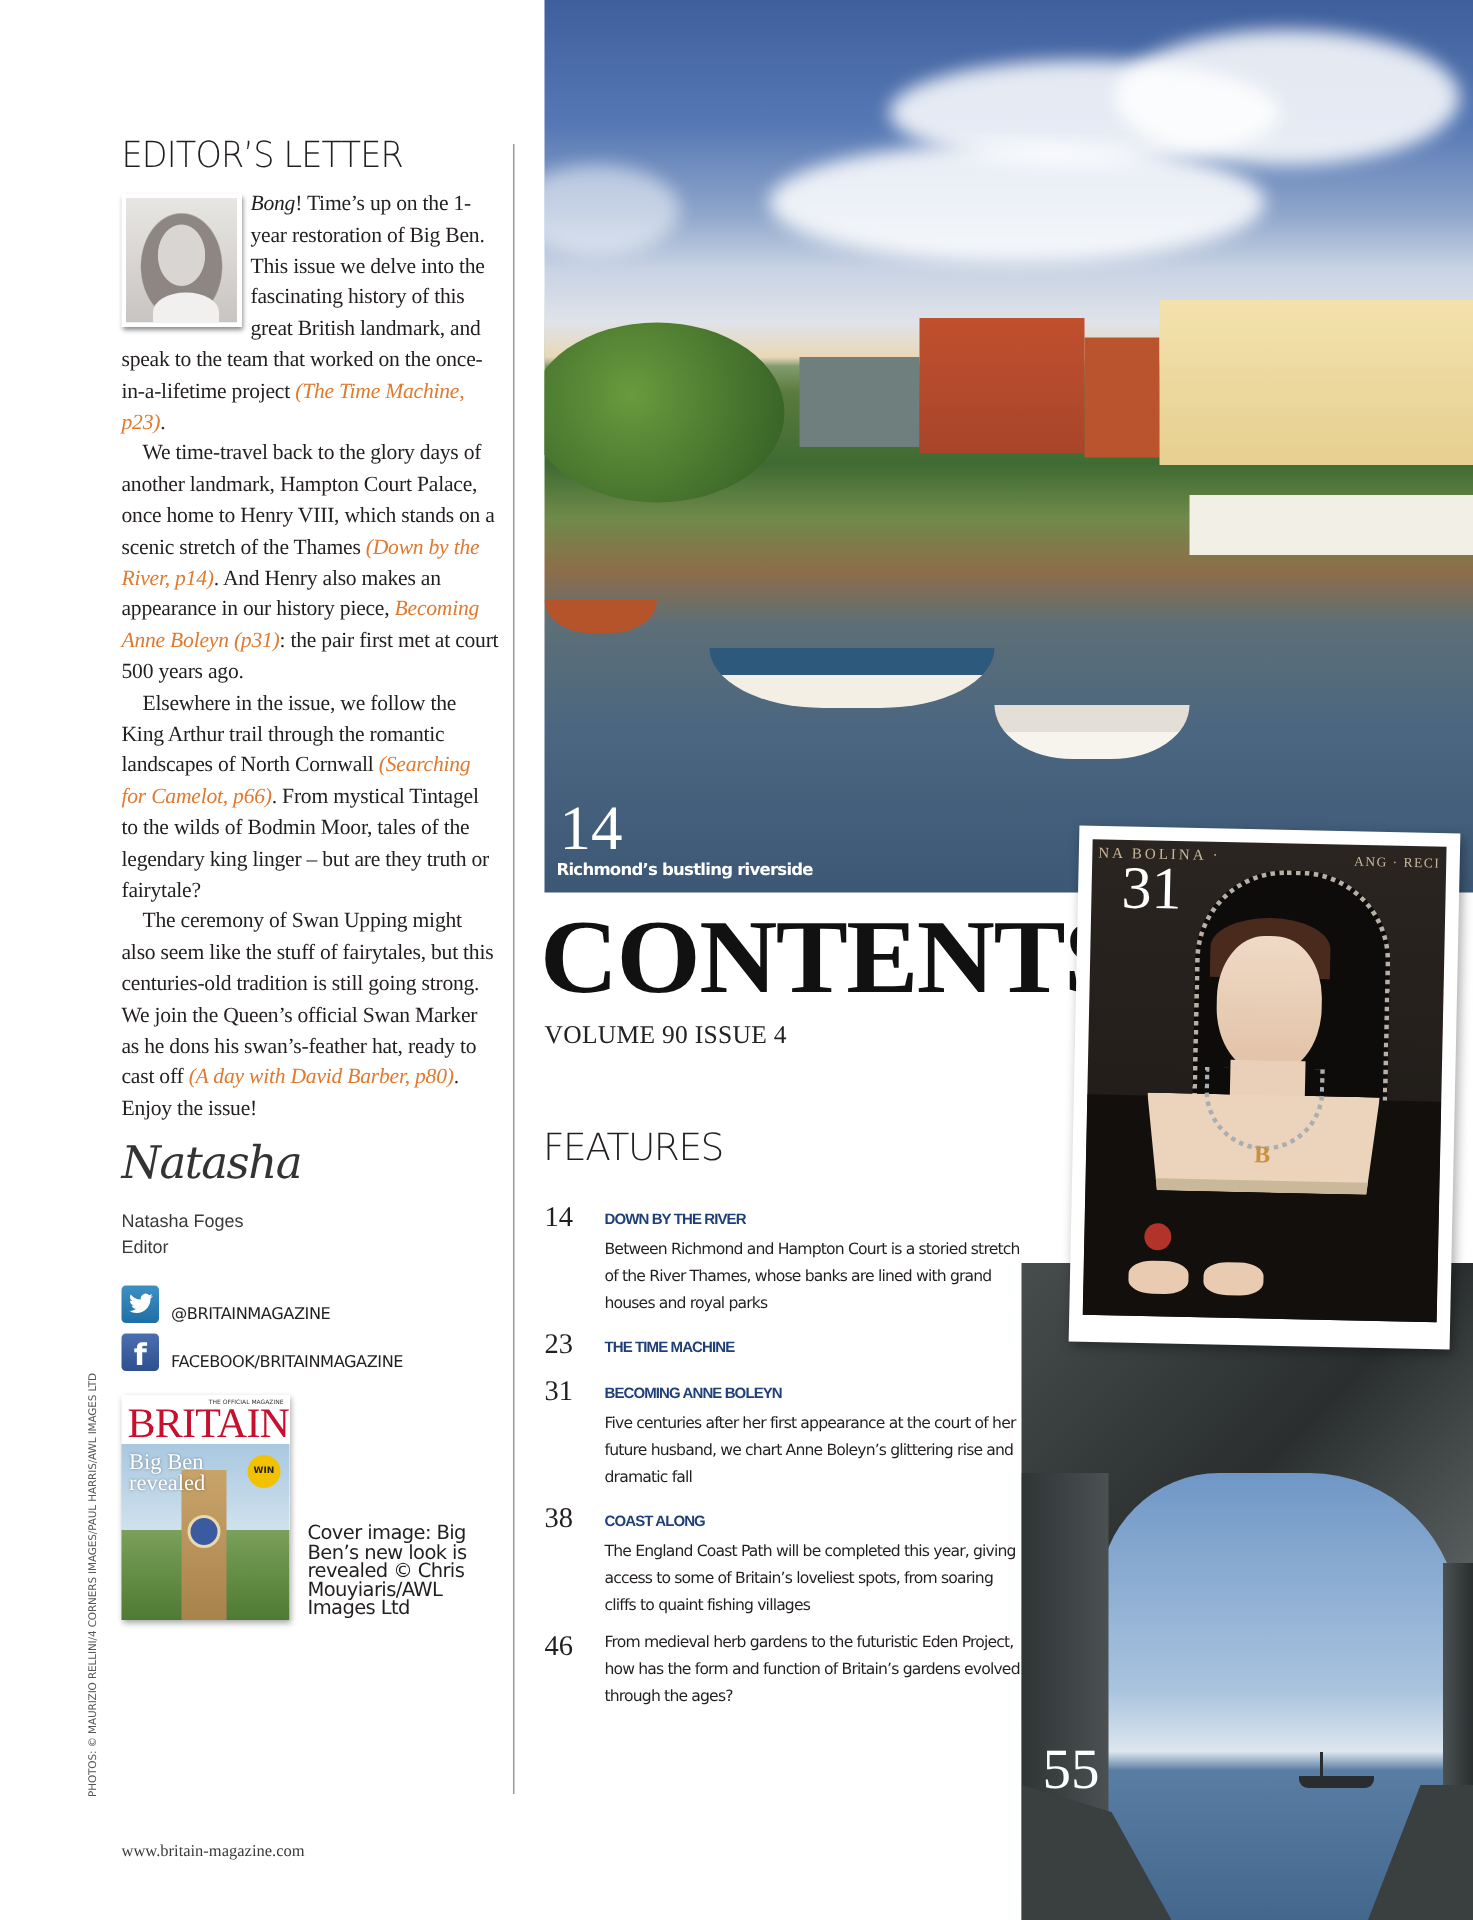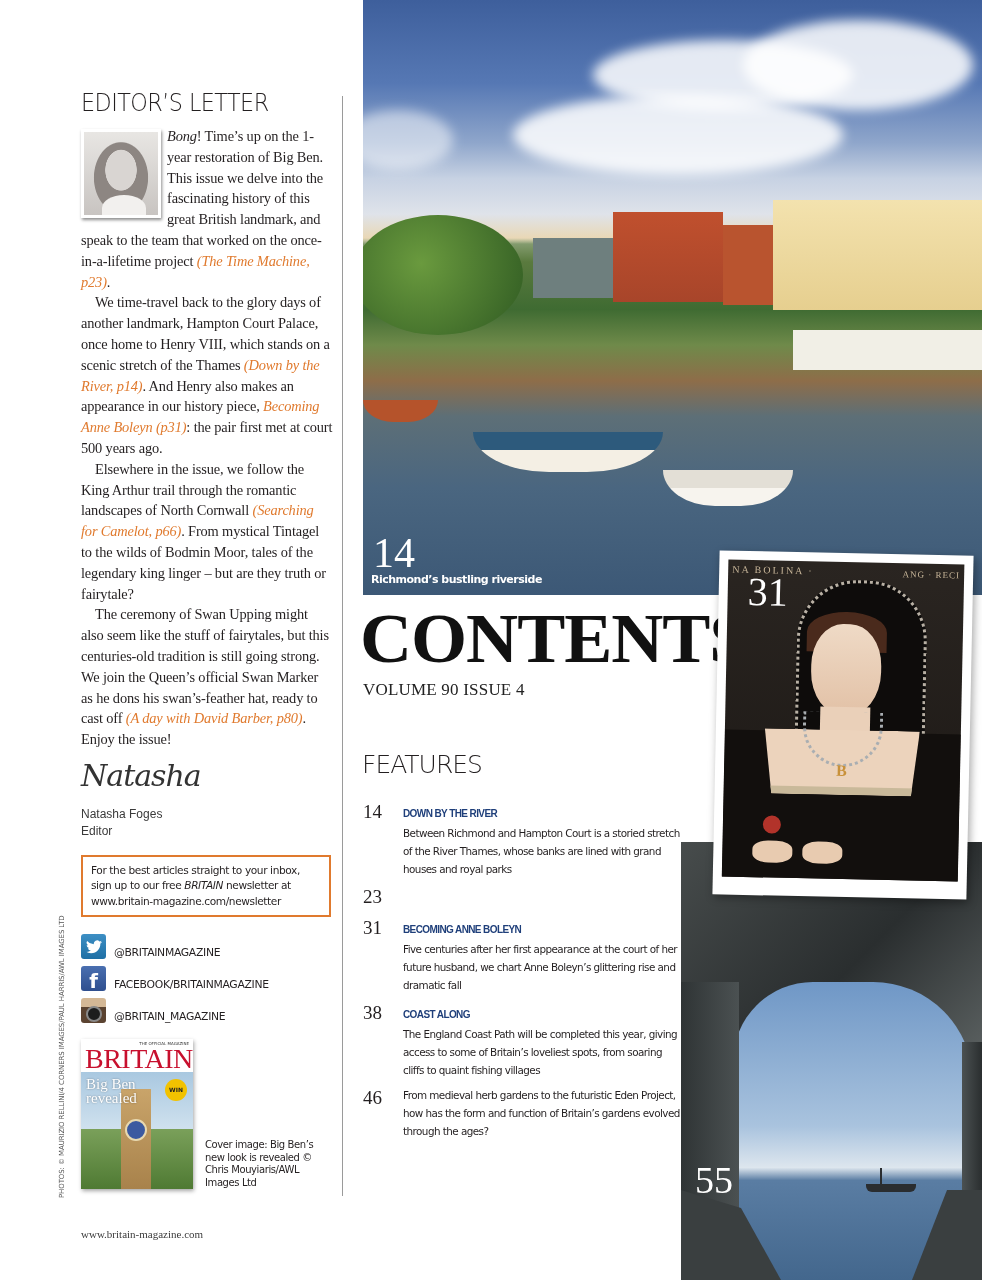--- a/index.html
+++ b/index.html
@@ -67,21 +67,21 @@
     background: linear-gradient(to bottom, #ffffff 0 22%, #a9c8e0 22%, #cfe1ee 60%, #7aa05a 60%, #4f7a33 100%);
   }
   .cover-masthead { position:absolute; top: 6px; left: 4px; font-family: "Liberation Serif", serif; font-size: 28px; color: #c8102e; letter-spacing: -0.5px; line-height: 28px; }
   .cover-tag { position:absolute; top: 2px; right: 4px; font-size: 4px; color: #333; font-family: "DejaVu Sans", sans-serif; }
   .cover-headline { position:absolute; top: 38px; left: 5px; font-size: 15px; color: #fff; line-height: 14px; font-family:"Liberation Serif", serif; text-shadow: 0 0 2px rgba(0,0,0,0.4); }
   .cover-tower { position:absolute; left: 40px; top: 50px; width: 30px; height: 100px; background: linear-gradient(#c9a46a, #a8824b); }
   .cover-clock { position:absolute; left: 44px; top: 80px; width: 22px; height: 22px; border-radius: 50%; background:#3c5aa0; border: 2px solid #e8d9b0; }
   .cover-win { position:absolute; right: 6px; top: 40px; width: 22px; height: 22px; border-radius: 50%; background:#f2c200; font-size:6px; font-weight:bold; text-align:center; line-height:22px; font-family:"DejaVu Sans", sans-serif; color:#222; }
   .cover-caption {
     margin-left: 12px; width: 110px; font-family: "DejaVu Sans", sans-serif;
-    font-size: 10px; line-height: 12.5px; letter-spacing: -0.4px; color: #231f20;
+    font-size: 13px; line-height: 12.5px; letter-spacing: -0.4px; color: #231f20;
   }
 
   .footer-url { position: absolute; left: 81px; top: 1228px; font-size: 11px; color: #3a3a3a; font-family: "Liberation Serif", serif; }
 
   .photo-credit {
     position: absolute; left: 58px; top: 1198px; transform: rotate(-90deg); transform-origin: left top;
     font-family: "DejaVu Sans", sans-serif; font-size: 7px; letter-spacing: -0.1px; color: #555; white-space: nowrap;
   }
 
   .divider { position: absolute; left: 342px; top: 96px; width: 1px; height: 1100px; background: #9a9a9a; }
@@ -183,42 +183,33 @@
     </p>
     <p>
       <span>The ceremony of Swan Upping might also seem like the stuff of fairytales, but this centuries-old tradition is still going strong. We join the Queen’s official Swan Marker as he dons his swan’s-feather hat, ready to cast off </span><span class="ref">(A day with David Barber, p80)</span><span>. Enjoy the issue!</span>
     </p>
   </div>
 
   <div class="signature">Natasha</div>
   <div class="editor-name">Natasha Foges</div>
   <div class="editor-role">Editor</div>
 
-  <div class="newsletter-box">
-    <div>For the best articles straight to your inbox,</div>
-    <div><span>sign up to our free </span><em>BRITAIN</em><span> newsletter at</span></div>
-    <div>www.britain-magazine.com/newsletter</div>
-  </div>
 
   <div class="social">
     <div class="social-row">
       <span class="social-icon tw">
         <svg width="16" height="14" viewBox="0 0 24 20">
             <path fill="#fff" d="M24 2.4a9.8 9.8 0 0 1-2.8.8A4.9 4.9 0 0 0 23.3.5a9.9 9.9 0 0 1-3.1 1.2A4.9 4.9 0 0 0 11.8 6 14 14 0 0 1 1.7.9a4.9 4.9 0 0 0 1.5 6.6A4.9 4.9 0 0 1 1 6.9v.1a4.9 4.9 0 0 0 3.9 4.8 4.9 4.9 0 0 1-2.2.1 4.9 4.9 0 0 0 4.6 3.4A9.9 9.9 0 0 1 0 17.3 14 14 0 0 0 7.5 19.5c9.1 0 14-7.5 14-14v-.6A10 10 0 0 0 24 2.4z"></path>
           </svg>
       </span>
       <span class="social-label">@BRITAINMAGAZINE</span>
     </div>
     <div class="social-row">
       <span class="social-icon fb">f</span>
       <span class="social-label">FACEBOOK/BRITAINMAGAZINE</span>
-    </div>
-    <div class="social-row">
-      <span class="social-icon ig"></span>
-      <span class="social-label">@BRITAIN_MAGAZINE</span>
     </div>
   </div>
 
   <div class="cover-wrap">
     <div class="cover">
       <div class="cover-tag">THE OFFICIAL MAGAZINE</div>
       <div class="cover-masthead">BRITAIN</div>
       <div class="cover-tower"></div>
       <div class="cover-clock"></div>
       <div class="cover-headline"><span>Big Ben</span><br><span>revealed</span></div>
@@ -258,20 +249,21 @@
   <div class="feature">
     <div class="feature-page">14</div>
     <div class="feature-body">
       <div class="feature-title">DOWN BY THE RIVER</div>
       <div class="feature-desc">Between Richmond and Hampton Court is a storied stretch of the River Thames, whose banks are lined with grand houses and royal parks</div>
     </div>
   </div>
   <div class="feature">
     <div class="feature-page">23</div>
     <div class="feature-body">
+      <div class="feature-title">THE TIME MACHINE</div>
     </div>
   </div>
   <div class="feature">
     <div class="feature-page">31</div>
     <div class="feature-body">
       <div class="feature-title">BECOMING ANNE BOLEYN</div>
       <div class="feature-desc">Five centuries after her first appearance at the court of her future husband, we chart Anne Boleyn’s glittering rise and dramatic fall</div>
     </div>
   </div>
   <div class="feature">

